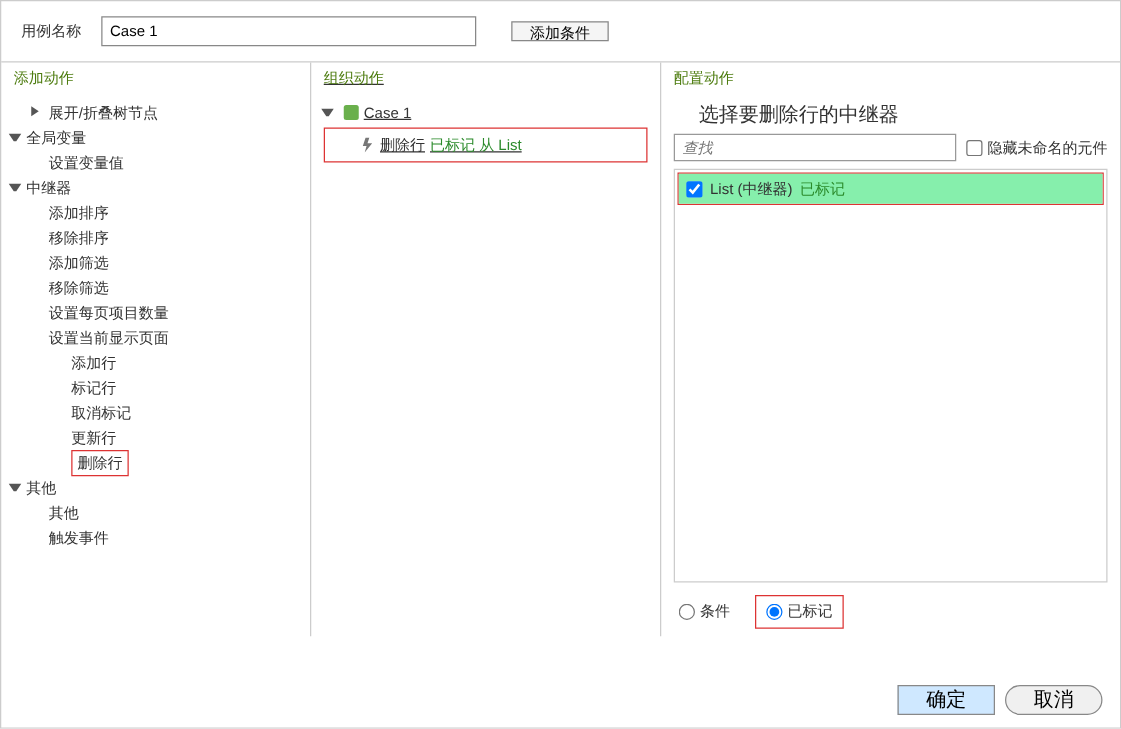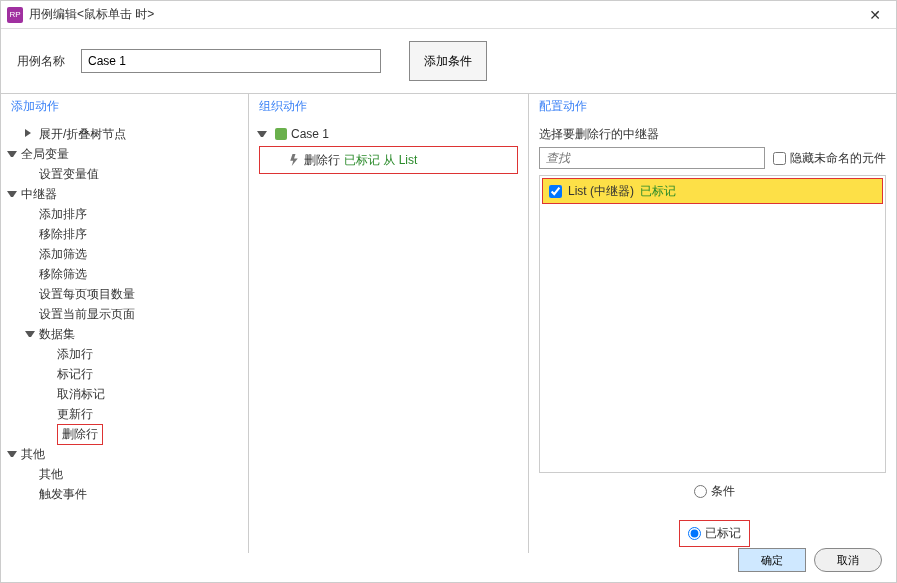--- a/index.html
+++ b/index.html
@@ -5,67 +5,62 @@
 * { box-sizing: border-box; margin: 0; padding: 0; }
 body { font-family: "Microsoft YaHei", sans-serif; font-size: 12px; color: #333; background: #f0f0f0; }
 .window { width: 897px; height: 583px; background: #fff; border: 1px solid #ccc; position: relative; }
 .titlebar { height: 28px; display: flex; align-items: center; padding: 0 6px; border-bottom: 1px solid #ddd; }
 .title-icon { width: 16px; height: 16px; background: #a030a0; color: #fff; font-size: 8px; display: flex; align-items: center; justify-content: center; margin-right: 6px; border-radius: 2px; }
 .title-text { flex: 1; font-size: 12px; }
 .close-btn { width: 30px; height: 22px; display: flex; align-items: center; justify-content: center; font-size: 14px; cursor: pointer; }
 .name-row { display: flex; align-items: center; padding: 12px 16px; gap: 8px; }
 .name-label { width: 56px; }
 .name-input { width: 300px; height: 24px; border: 1px solid #888; padding: 0 6px; font-size: 12px; }
-.add-cond-btn { margin-left: 20px; height: 40px; padding: 0 14px; border: 1px solid #888; background: #f5f5f5; cursor: pointer; font-size: 12px; }
+.add-cond-btn { margin-left: 20px; height: 16px; padding: 0 14px; border: 1px solid #888; background: #f5f5f5; cursor: pointer; font-size: 12px; }
 .columns { display: flex; height: 460px; border-top: 1px solid #ccc; }
 .col { border-right: 1px solid #ccc; display: flex; flex-direction: column; }
 .col:last-child { border-right: none; }
 .col1 { width: 248px; }
-.col2 { width: 280px; }
+.col2 { width: 280px; text-decoration: underline; }
 .col3 { flex: 1; }
-.col-header { height: 26px; padding: 4px 10px; font-size: 12px; color: #3b82f6; }
+.col-header { height: 26px; padding: 4px 10px; font-size: 12px; color: #4d7c0f; }
 .tree { flex: 1; overflow: auto; padding: 4px 6px; }
 .tree-node { display: flex; align-items: center; height: 20px; font-size: 12px; cursor: pointer; }
 .arrow { width: 10px; height: 10px; margin-right: 4px; display: inline-block; }
 .arrow-down::before { content: ""; display: block; border-left: 4px solid transparent; border-right: 4px solid transparent; border-top: 6px solid #555; margin-top: 2px; }
 .arrow-right::before { content: ""; display: block; border-top: 4px solid transparent; border-bottom: 4px solid transparent; border-left: 6px solid #555; margin-top: 0; }
 .indent-1 { padding-left: 18px; text-align: right; }
 .indent-2 { padding-left: 36px; }
 .hl-red { border: 1px solid #d33; }
 .org-tree { flex: 1; padding: 4px; }
 .org-row { display: flex; align-items: center; height: 20px; font-size: 12px; padding-left: 4px; }
 .org-sub { padding-left: 28px; display: flex; align-items: center; gap: 4px; border: 1px solid #d33; height: 28px; margin: 2px 6px 0 6px; }
 .bolt-icon { width: 12px; height: 12px; color: #666; }
 .green-text { color: #2a8a2a; }
 .cfg-body { flex: 1; padding: 6px 10px; display: flex; flex-direction: column; }
-.cfg-label { font-size: 12px; margin-bottom: 4px; }
+.cfg-label { font-size: 16px; margin-bottom: 4px; margin-left: 20px; }
 .cfg-search-row { display: flex; align-items: center; gap: 8px; margin-bottom: 6px; }
 .cfg-search { flex: 1; height: 22px; border: 1px solid #999; padding: 0 6px; font-size: 12px; color: #888; font-style: italic; }
 .hide-unnamed { display: flex; align-items: center; gap: 4px; font-size: 12px; }
 .widget-list { flex: 1; border: 1px solid #ccc; background: #fff; overflow: auto; }
 .widget-row-wrap { border: 1px solid #d33; margin: 2px; }
-.widget-row { display: flex; align-items: center; height: 24px; padding: 0 6px; background: #fde047; font-size: 12px; gap: 6px; }
-.row-radio { display: flex; align-items: center; gap: 20px; margin-top: 10px; padding-left: 4px; flex-direction: column; }
+.widget-row { display: flex; align-items: center; height: 24px; padding: 0 6px; background: #86efac; font-size: 12px; gap: 6px; }
+.row-radio { display: flex; align-items: center; gap: 20px; margin-top: 10px; padding-left: 4px; }
 .row-radio label { display: flex; align-items: center; gap: 4px; font-size: 12px; }
 .radio-hl { border: 1px solid #d33; padding: 4px 8px; }
 .footer { position: absolute; bottom: 10px; right: 14px; display: flex; gap: 8px; }
-.footer button { height: 24px; padding: 0 22px; border: 1px solid #888; font-size: 11px; cursor: pointer; }
+.footer button { height: 24px; padding: 0 22px; border: 1px solid #888; font-size: 16px; cursor: pointer; }
 .ok-btn { background: #cfe8ff; border-color: #4a90d9; }
 .cancel-btn { background: #f0f0f0; border-radius: 12px; }
 input[type=checkbox], input[type=radio] { margin: 0; }
 </style>
 </head>
 <body>
 
 <div class="window">
-  <div class="titlebar">
-    <div class="title-icon">RP</div>
-    <div class="title-text">用例编辑&lt;鼠标单击 时&gt;</div>
-    <div class="close-btn">✕</div>
-  </div>
 
   <div class="name-row">
     <span class="name-label">用例名称</span>
     <input class="name-input" value="Case 1" style="">
     <button class="add-cond-btn">添加条件</button>
   </div>
 
   <div class="columns">
 
     <div class="col col1">
@@ -103,24 +98,20 @@
             <span class="arrow"></span>
             <span>移除筛选</span>
           </div>
           <div class="tree-node indent-1">
             <span class="arrow"></span>
             <span>设置每页项目数量</span>
           </div>
           <div class="tree-node indent-1">
             <span class="arrow"></span>
             <span>设置当前显示页面</span>
-          </div>
-          <div class="tree-node indent-1">
-            <span class="arrow arrow-down"></span>
-            <span>数据集</span>
           </div>
           <div class="tree-node indent-2">
             <span class="arrow"></span>
             <span>添加行</span>
           </div>
           <div class="tree-node indent-2">
             <span class="arrow"></span>
             <span>标记行</span>
           </div>
           <div class="tree-node indent-2">

